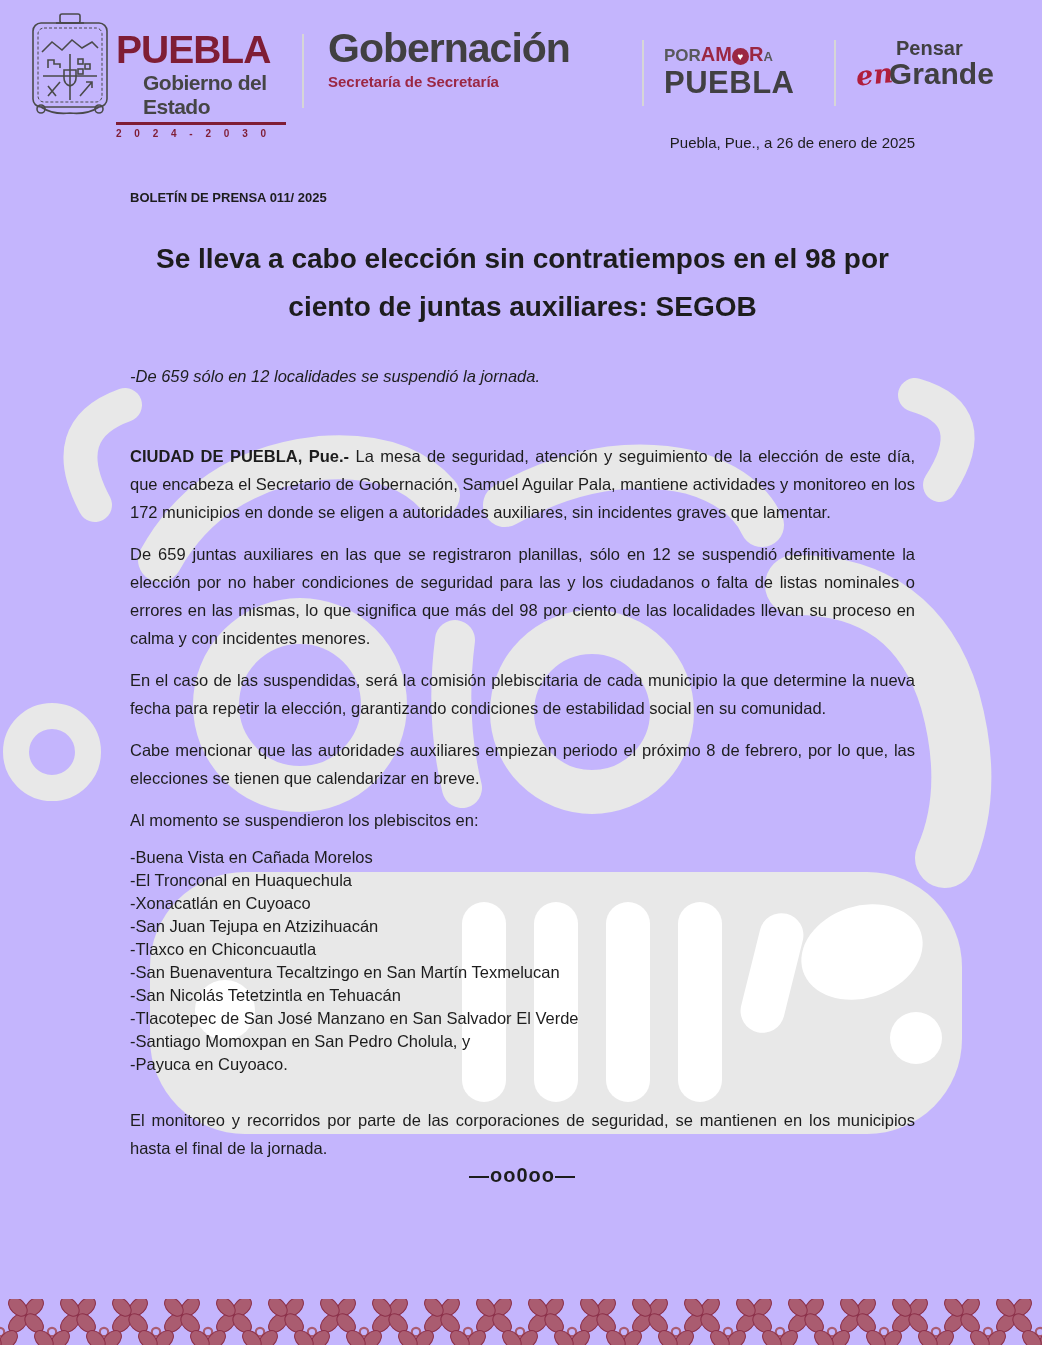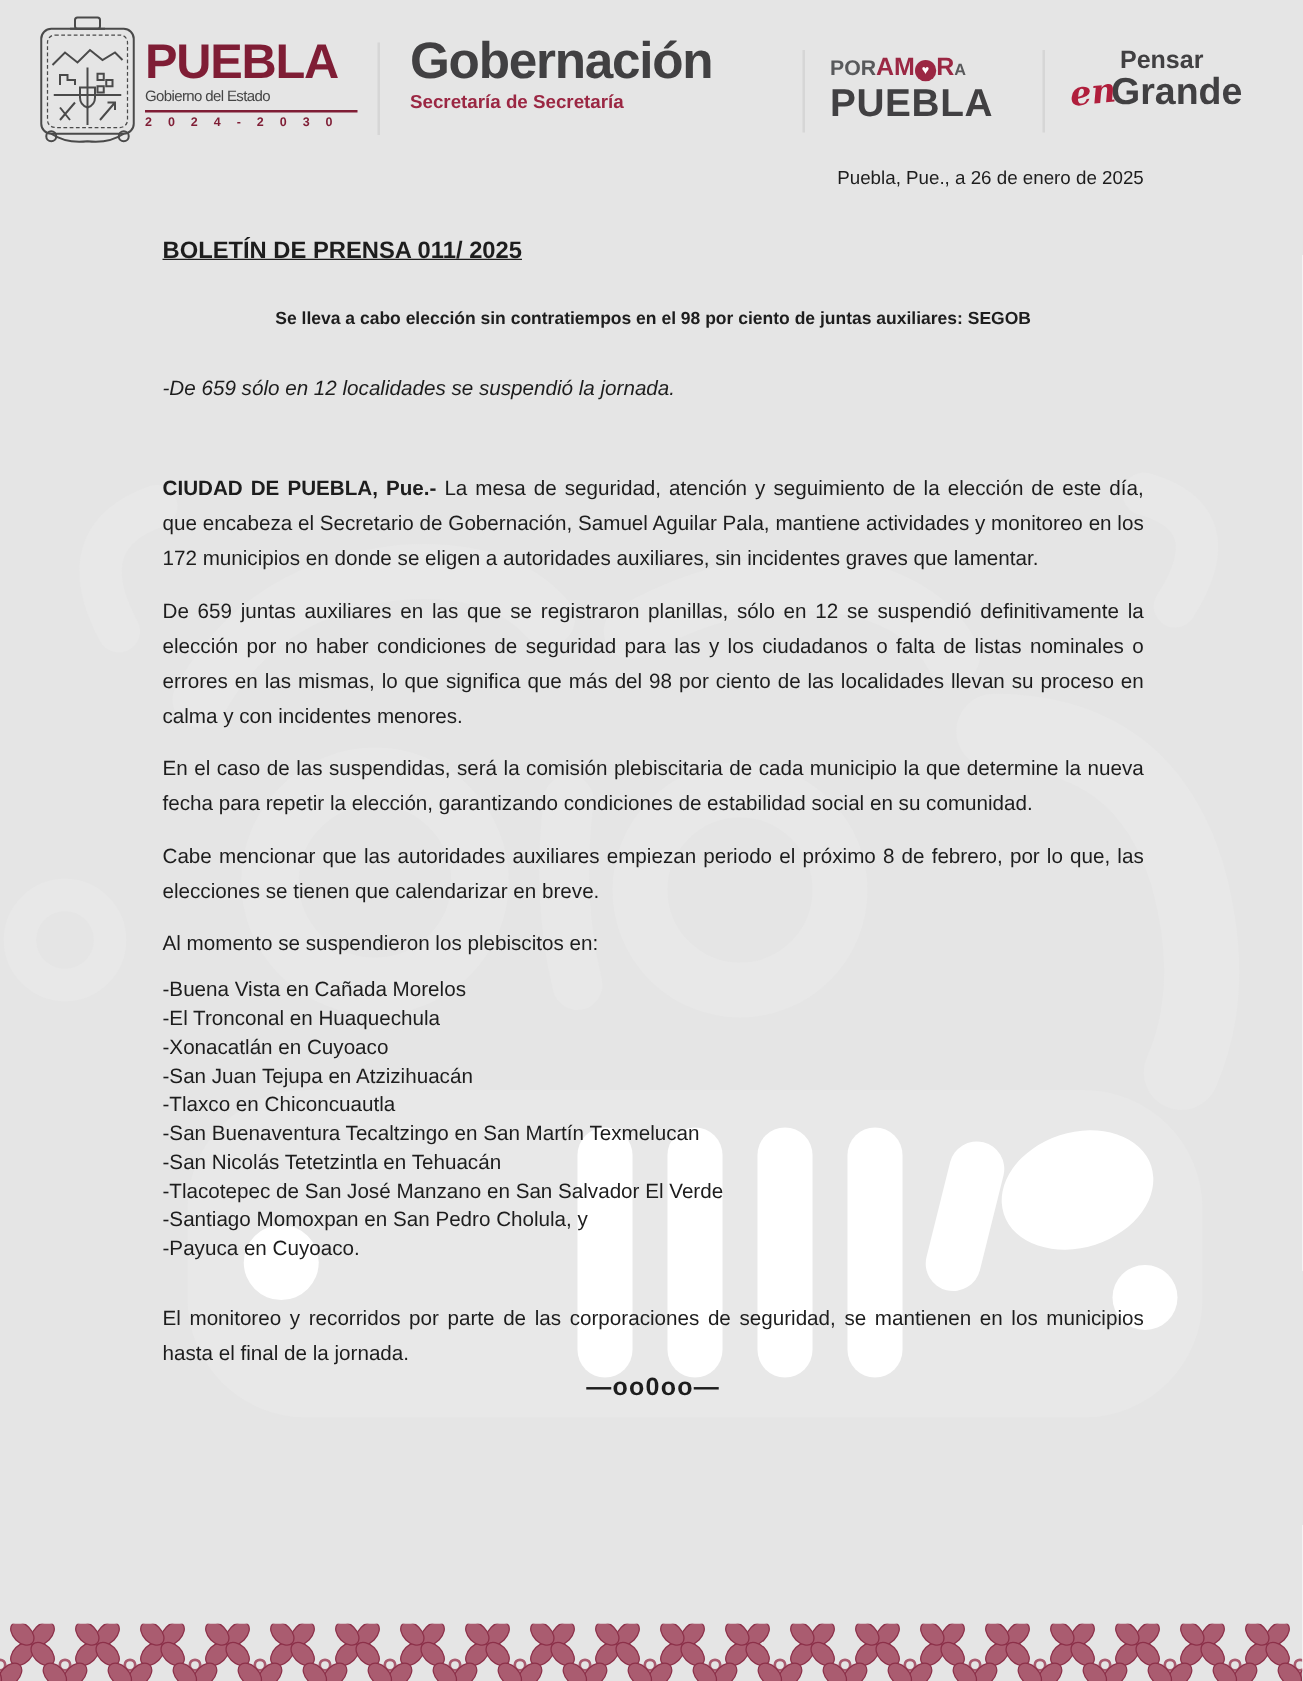--- a/index.html
+++ b/index.html
@@ -1,24 +1,24 @@
 <!DOCTYPE html>
 <html><head>
 <meta charset="utf-8">
 <style>
   html,body{margin:0;padding:0;background:#ffffff;}
-  .page{position:relative;width:1042px;height:1345px;background:#e5e5e5;overflow:hidden;
+  .page{position:relative;width:1042px;height:1345px;background:#c4b5fd;overflow:hidden;
         font-family:"Liberation Sans",sans-serif;color:#1d1d1d;}
   .watermark{position:absolute;left:0;top:0;z-index:0;}
   
   .hdr{position:absolute;top:12px;left:26px;right:26px;height:112px;z-index:2;}
   .coat{position:absolute;left:0;top:0;}
   .puebla-block{position:absolute;left:90px;top:18px;width:170px;}
   .puebla-title{font-size:39px;font-weight:bold;letter-spacing:-1px;color:#7f1d35;line-height:1;}
-  .puebla-sub{font-size:12px;font-weight:normal;color:#454545;letter-spacing:-.5px;line-height:1.15;margin-top:2px;}
+  .puebla-sub{font-size:21px;font-weight:bold;color:#454545;letter-spacing:-.5px;line-height:1.15;margin-top:2px;margin-left:27px;}
   .puebla-rule{height:2.5px;background:#7f1d35;margin-top:3px;}
   .puebla-years{font-size:10px;font-weight:bold;color:#7f1d35;letter-spacing:5px;margin-top:3px;white-space:nowrap;}
   .vdiv{position:absolute;width:2px;background:#d6d6d6;}
   .vdiv1{left:276px;top:22px;height:74px;}
   .vdiv2{left:616px;top:28px;height:66px;}
   .vdiv3{left:808px;top:28px;height:66px;}
   .gob-block{position:absolute;left:302px;top:16px;width:300px;}
   .gob-title{font-size:41px;font-weight:bold;color:#414042;letter-spacing:-1px;line-height:1;}
   .gob-sub{font-size:15px;font-weight:bold;color:#9b2743;margin-top:4px;}
   .amor-block{position:absolute;left:638px;top:32px;width:160px;line-height:1;}
@@ -31,22 +31,22 @@
   .amor-l2{font-size:31px;font-weight:bold;color:#414042;letter-spacing:.5px;margin-top:2px;}
   .pensar-block{position:absolute;left:830px;top:26px;width:170px;line-height:1;}
   .pensar-l1{font-size:20px;font-weight:bold;color:#414042;padding-left:40px;}
   .pensar-l2{margin-top:1px;white-space:nowrap;}
   .pensar-en{display:inline-block;font-family:"DejaVu Serif",serif;font-style:italic;font-weight:bold;
              font-size:27px;color:#b01e3c;transform:rotate(-6deg);margin-right:-4px;}
   .pensar-grande{font-size:30px;font-weight:bold;color:#414042;}
   
   .dateline{position:absolute;top:134px;right:127px;font-size:15px;z-index:2;}
   .content{position:absolute;left:130px;right:127px;top:178px;z-index:1;}
-  .bulletin{margin:12px 0 0;font-size:19px;font-weight:bold;text-decoration:underline;}
-  .doc-title{margin:30px 0 0;font-size:14px;font-weight:bold;text-align:center;line-height:1.72;}
+  .bulletin{margin:12px 0 0;font-size:13px;font-weight:bold;}
+  .doc-title{margin:30px 0 0;font-size:28px;font-weight:bold;text-align:center;line-height:1.72;}
   .doc-subtitle{margin:36px 0 0;font-size:16.5px;font-style:italic;}
   .body-p{margin:14px 0 0;font-size:16.5px;line-height:28px;text-align:justify;}
   .p1{margin-top:56px;}
   .no-just{text-align:left;}
   .loc-list{margin-top:12px;font-size:16.5px;line-height:23px;}
   .closing{margin-top:30px;}
   .sep{margin-top:2px;text-align:center;font-size:20px;font-weight:bold;letter-spacing:1px;}
   
   .footer{position:absolute;left:0;right:0;top:1244px;text-align:center;font-size:16.5px;line-height:29px;
           color:#2e2e2e;z-index:2;}

